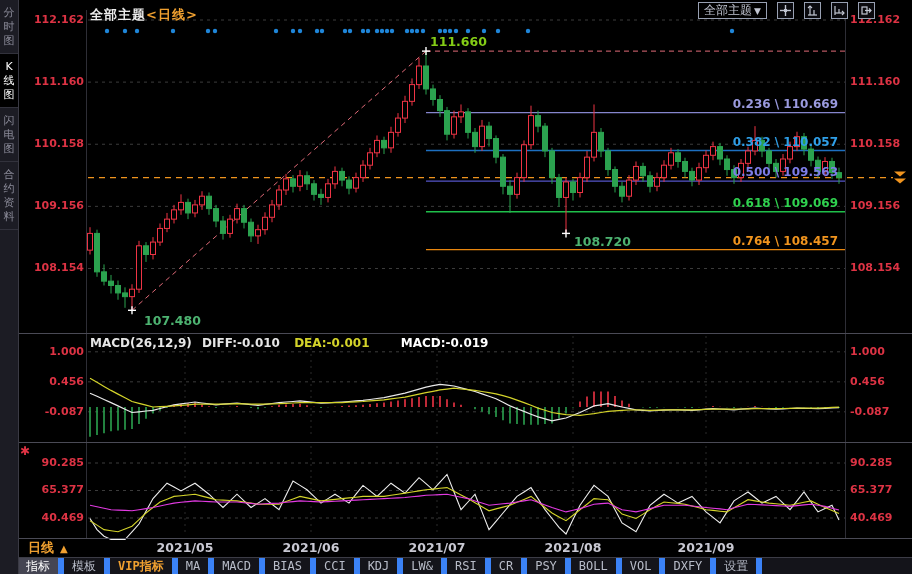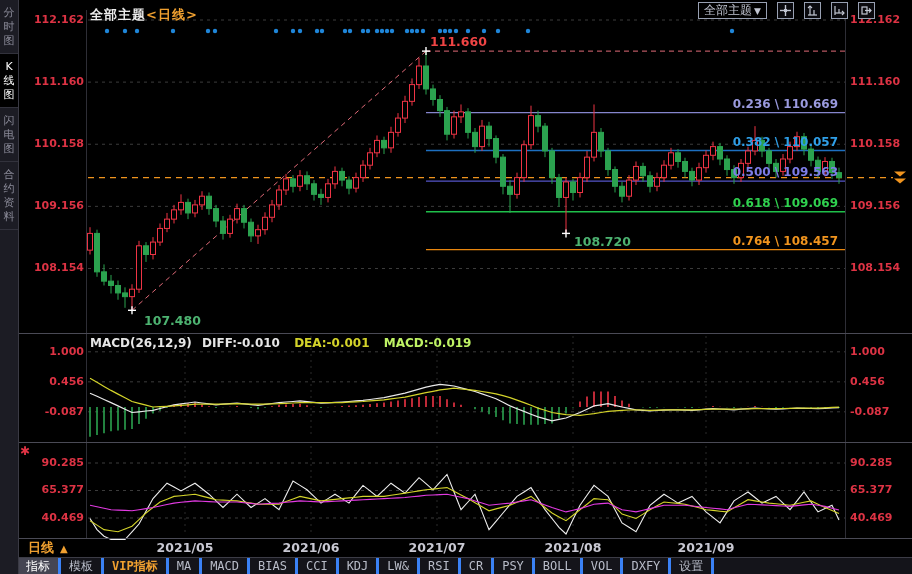--- a/index.html
+++ b/index.html
@@ -19,28 +19,28 @@
   .theme-btn{border:1px solid #98a0b2;color:#c2c6d2;font-size:12px;padding:0 5px;height:15px;line-height:15px;cursor:pointer;white-space:nowrap;}
   .theme-btn .arr{font-size:9px;margin-left:2px;}
   .icon-btn{border:1px solid #98a0b2;width:15px;height:15px;display:flex;align-items:center;justify-content:center;cursor:pointer;background:#0a0a0e;}
   
   .ax{position:absolute;font-size:11px;font-weight:bold;color:#dd3344;z-index:2;line-height:13px;}
   .ax.l{width:64px;text-align:right;}
   .fiblab{position:absolute;right:74px;font-size:12px;font-weight:bold;z-index:2;white-space:nowrap;}
   .ann{position:absolute;font-size:12.5px;font-weight:bold;z-index:2;white-space:nowrap;}
   .hdr{position:absolute;font-size:12px;font-weight:bold;z-index:2;color:#e6e6e6;white-space:nowrap;}
   .hdr .yel{color:#d3d32a;margin-left:10px;}
-  .hdr .mag{color:#bef264;margin-left:10px;}
+  .hdr .mag{color:#ffffff;margin-left:27px;}
   .mon{position:absolute;top:540px;font-size:12.5px;font-weight:bold;color:#c8c8d2;transform:translateX(-50%);z-index:2;}
   #period-btn{position:absolute;left:28px;top:539px;color:#f0a030;font-weight:bold;font-size:13px;z-index:4;cursor:pointer;}
   #period-btn .arr{font-size:10px;margin-left:6px;}
   #alert-icon{position:absolute;left:20px;top:444px;color:#e03344;font-size:12px;z-index:3;}
   
   #toolbar{position:absolute;left:18px;top:557px;right:0;height:17px;background:#14141a;border-top:1px solid #3c3c46;display:flex;z-index:5;font-size:12px;}
-  .tb{padding:0 8px;line-height:16px;color:#b8bcc8;border-right:3px solid #3b82f6;font-family:"DejaVu Sans Mono","DejaVu Sans",monospace;cursor:pointer;white-space:nowrap;}
+  .tb{padding:0 8px;line-height:16px;color:#b8bcc8;border-right:6px solid #3b82f6;font-family:"DejaVu Sans Mono","DejaVu Sans",monospace;cursor:pointer;white-space:nowrap;}
   .tb.active{background:#454552;color:#fff;}
   .tb.vip{color:#f0a030;font-weight:bold;}
   .sep{position:absolute;left:18px;right:0;height:1px;background:#4a4a55;z-index:3;}
 </style>
 </head>
 <body>
 
 <div id="app">
 
   <svg id="chart-svg" width="912" height="574">
@@ -521,21 +521,21 @@
         </svg>
     </div>
   </div>
 
   <div class="fiblab" id="fib0" style="top: 96.566px; color: rgb(154, 154, 222);">0.236 \ 110.669</div>
   <div class="fiblab" id="fib1" style="top: 134.51px; color: rgb(47, 159, 232); margin-left: 32px;">0.382 \ 110.057</div>
   <div class="fiblab" id="fib2" style="top: 165.138px; color: rgb(125, 125, 232);">0.500 \ 109.563</div>
   <div class="fiblab" id="fib3" style="top: 195.766px; color: rgb(47, 210, 79);">0.618 \ 109.069</div>
   <div class="fiblab" id="fib4" style="top: 233.71px; color: rgb(240, 148, 30);">0.764 \ 108.457</div>
 
-  <div class="ann" id="ann-high" style="left: 430px; top: 34.124px; color: #ef4444;">111.660</div>
+  <div class="ann" id="ann-high" style="left: 430px; top: 34.124px; color: #84cc16;">111.660</div>
   <div class="ann" id="ann-low1" style="left: 144px; top: 313.284px; color: rgb(77, 179, 113);">107.480</div>
   <div class="ann" id="ann-low2" style="left: 574px; top: 234.404px; color: rgb(77, 179, 113);">108.720</div>
 
   <div class="hdr" style="left:90px;top:336px">
     <span>MACD(26,12,9)</span>
     <span style="margin-left:6px">DIFF:-0.010</span>
     <span class="yel">DEA:-0.001</span>
     <span class="mag">MACD:-0.019</span>
   </div>
 

